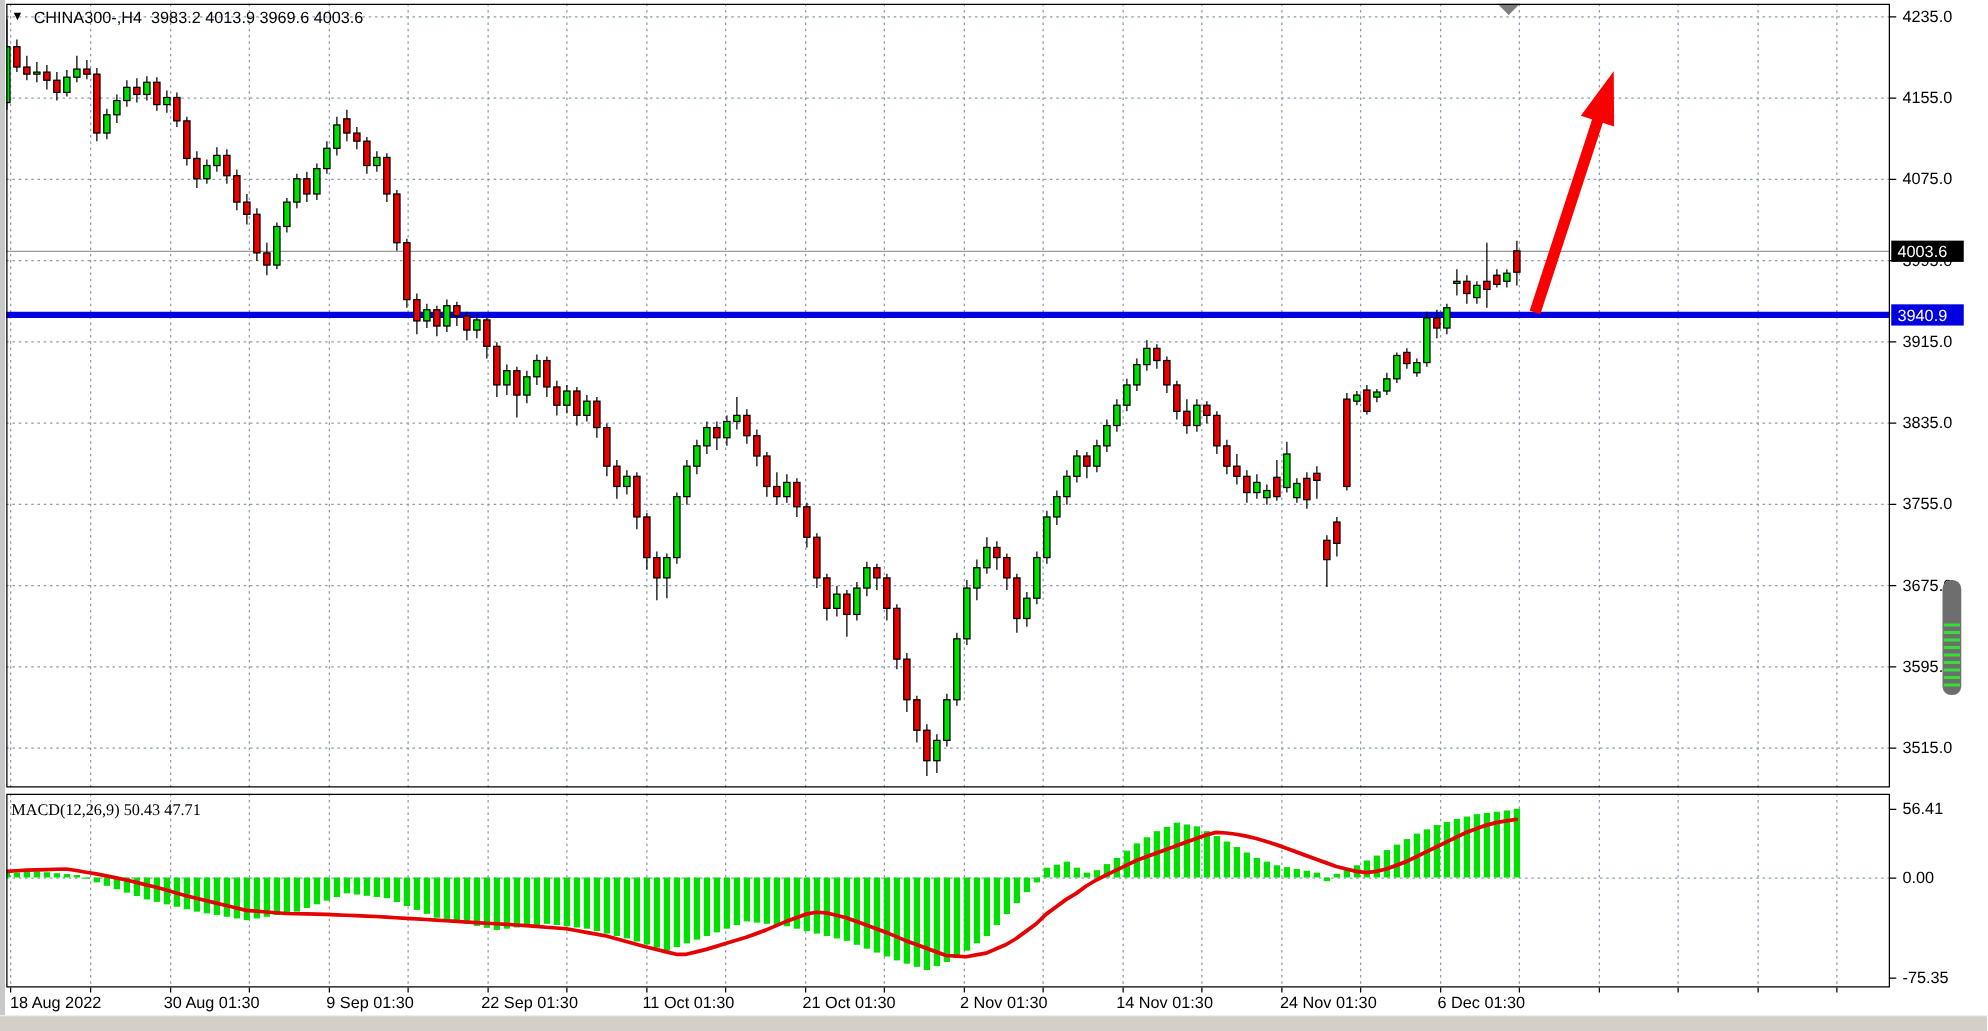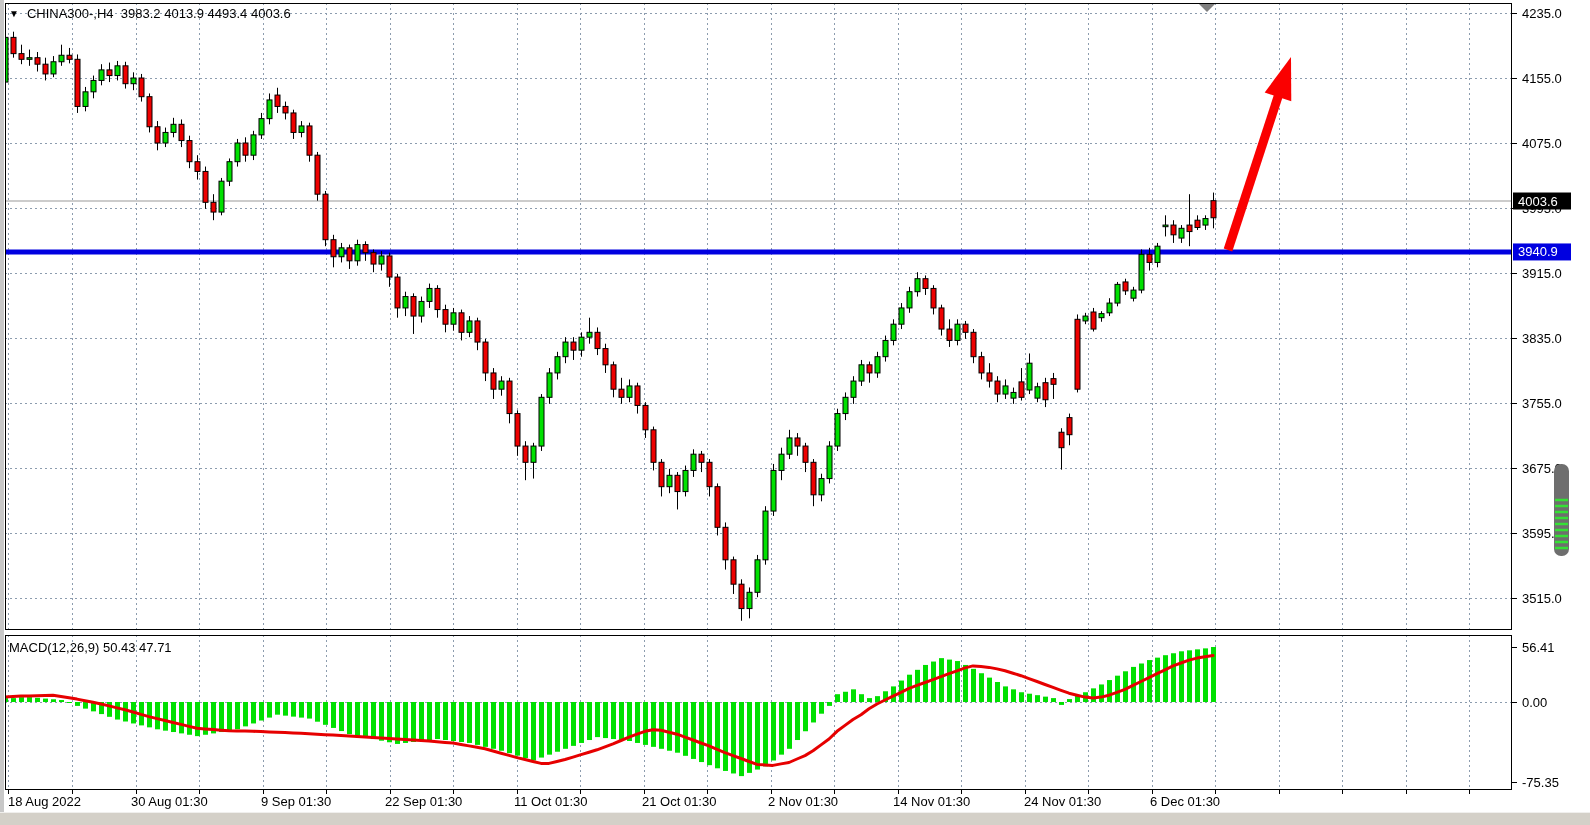--- a/index.html
+++ b/index.html
@@ -3,21 +3,21 @@
 <meta charset="utf-8">
 <style>
   html,body{margin:0;padding:0;background:#ffffff;}
   #app{position:relative;width:1590px;height:825px;background:#ffffff;overflow:hidden;
        font-family:"Liberation Sans",sans-serif;}
   #chart-svg{position:absolute;left:0;top:0;}
   #chart-svg text{font-family:"Liberation Sans",sans-serif;font-size:13px;fill:#000;}
   #symbol-title{position:absolute;left:9px;top:6px;font-size:13px;color:#000;
                 display:flex;align-items:center;gap:8px;white-space:pre;}
   #symbol-title .dd{font-size:10px;line-height:10px;cursor:pointer;}
-  #macd-title{position:absolute;left:9px;top:640px;font-size:13px;color:#000;white-space:pre;}
+  #macd-title{position:absolute;left:9px;top:640px;font-size:13px;color:#000;white-space:pre;font-family:Liberation Serif, serif;}
   #status-strip{position:absolute;left:0;top:812px;width:1590px;height:13px;
                 background:#d4d0c8;border-top:1px solid #f0efed;}
   #left-edge{position:absolute;left:0;top:0;width:4px;height:812px;background:#c8c8c8;}
 </style>
 </head>
 <body>
 
 <div id="app">
   <div id="left-edge"></div>
 
@@ -948,19 +948,19 @@
         <line x1="1555" y1="524" x2="1568" y2="524" stroke="#35e035" stroke-width="2.5"></line>
         <line x1="1555" y1="530" x2="1568" y2="530" stroke="#35e035" stroke-width="2.5"></line>
         <line x1="1555" y1="536" x2="1568" y2="536" stroke="#35e035" stroke-width="2.5"></line>
         <line x1="1555" y1="542" x2="1568" y2="542" stroke="#35e035" stroke-width="2.5"></line>
         <line x1="1555" y1="548" x2="1568" y2="548" stroke="#35e035" stroke-width="2.5"></line>
       </g>
     </svg>
 
   <div id="symbol-title">
     <span class="dd">▼</span>
-    <span>CHINA300-,H4  3983.2 4013.9 4493.4 4003.6</span>
+    <span>CHINA300-,H4  3983.2 4013.9 3969.6 4003.6</span>
   </div>
 
   <div id="macd-title">MACD(12,26,9) 50.43 47.71</div>
 
   <div id="status-strip"></div>
 </div>
 
 </body></html>

